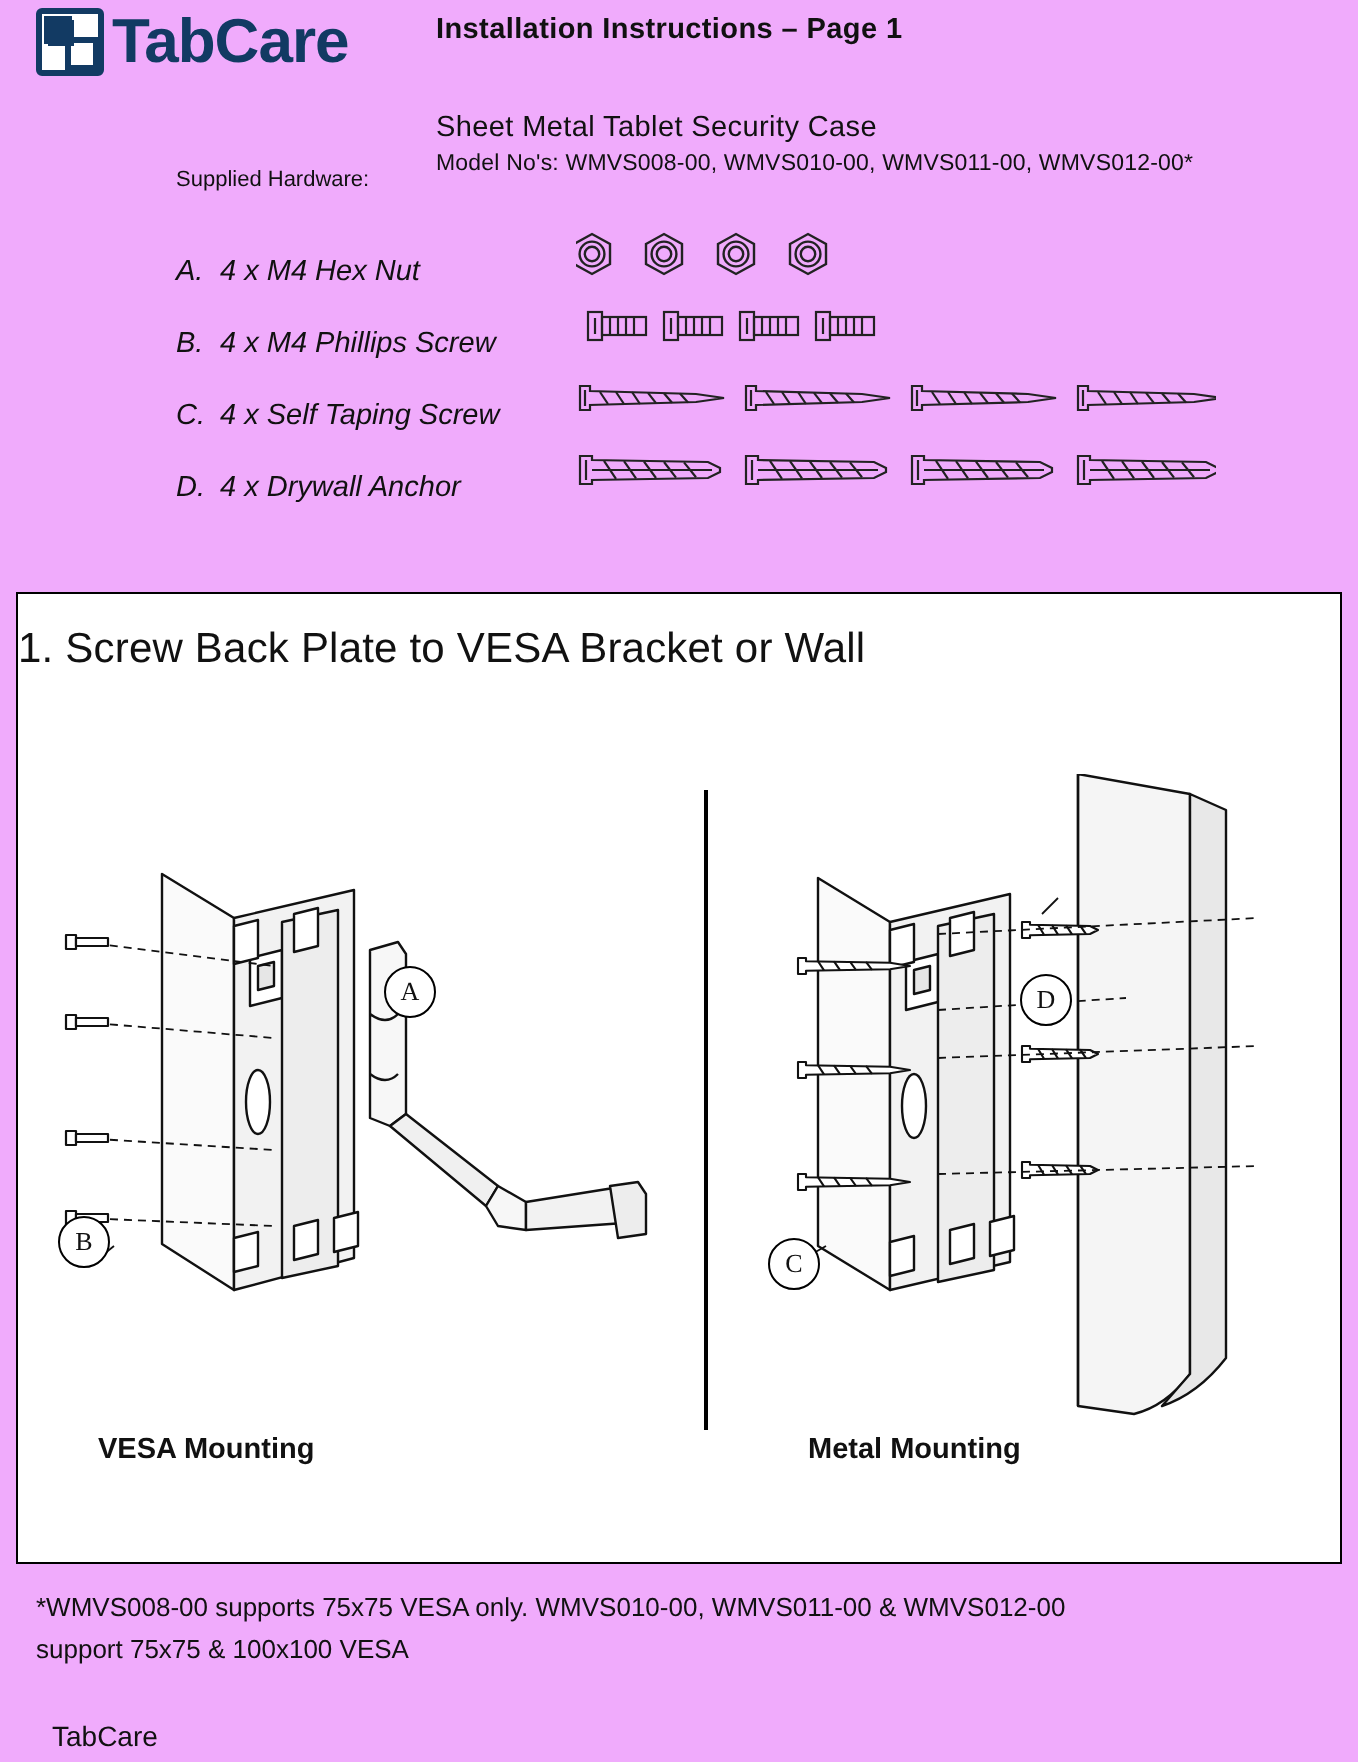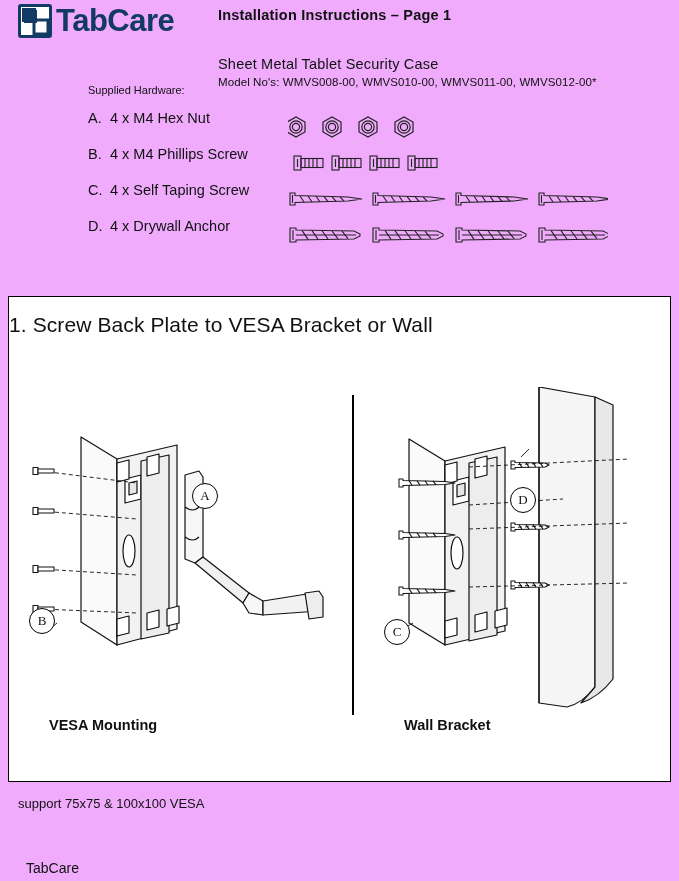--- a/index.html
+++ b/index.html
@@ -90,23 +90,24 @@
     position: absolute;
     top: 84px; left: 88px;
     width: 560px;
   }
   .hw-title {
     font-size: 11px;
     margin-bottom: 14px;
   }
   .hw-row {
     display: flex;
-    align-items: flex-start;
+    align-items: flex-end;
     height: 34px;
     margin-bottom: 2px;
+    font-style: italic;
   }
   .hw-label {
     width: 200px;
     font-size: 14.5px;
     flex: none;
     white-space: nowrap;
   }
   .hw-label .ltr { display: inline-block; width: 22px; }
   .hw-icons {
     position: relative;
@@ -470,22 +471,23 @@
 
         <line x1="178" y1="70" x2="186" y2="62" stroke-width="0.9"></line>
         <line x1="56" y1="244" x2="70" y2="236" stroke-width="0.9"></line>
       </g>
     </svg>
 
     <div class="callout" style="left:501px; top:190px;">D</div>
     <div class="callout" style="left:375px; top:322px;">C</div>
 
     <div class="cap-left">VESA Mounting</div>
-    <div class="cap-right">Wall Bracket</div>
+    <div class="cap-right">Metal Mounting</div>
   </div>
 
   <div class="footnote">
+    <div>*WMVS008-00 supports 75x75 VESA only. WMVS010-00, WMVS011-00 &amp; WMVS012-00</div>
     <div>support 75x75 &amp; 100x100 VESA</div>
   </div>
 
   <div class="footer-brand">TabCare</div>
 
 </div>
 
 </body></html>

